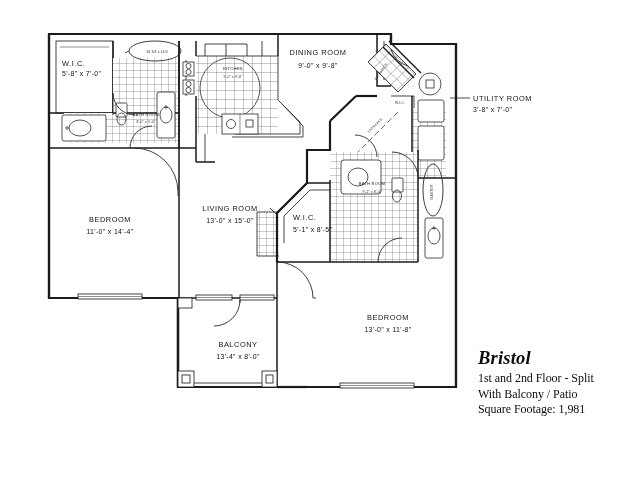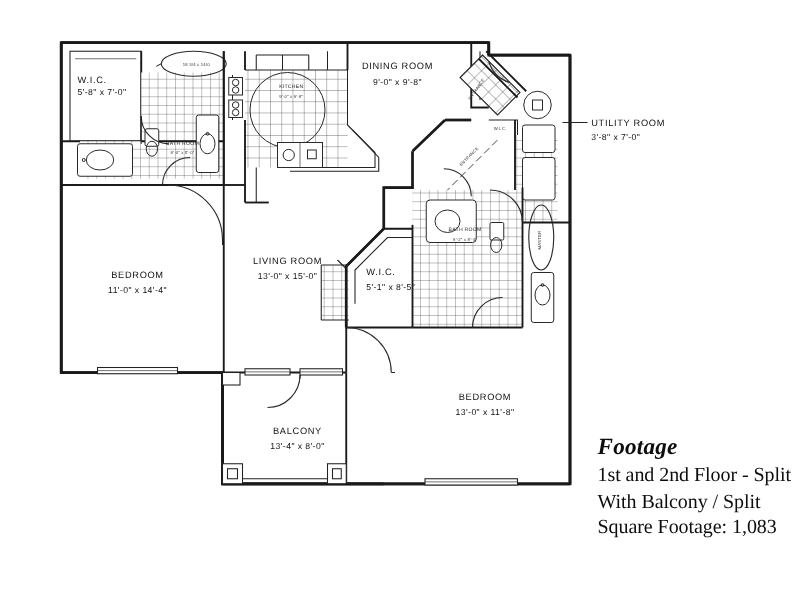--- a/index.html
+++ b/index.html
@@ -80,21 +80,21 @@
     font-family: "Liberation Serif", serif;
     font-style: italic;
     font-weight: 700;
     font-size: 18.5px;
     line-height: 1.05;
     margin-bottom: 3px;
     letter-spacing: 0.2px;
   }
   #caption .line {
     font-family: "Liberation Serif", serif;
-    font-size: 16px;
+    font-size: 12px;
     line-height: 1.27;
     letter-spacing: -0.05px;
     white-space: nowrap;
   }
 </style>
 </head>
 <body>
 
 <div id="floorplan-root">
 
@@ -375,19 +375,19 @@
     <path class="wall-thin" d="M 240 300 L 240 303"></path>
     <text class="rmlabel" x="238" y="347">BALCONY</text>
     <text class="rmdim" x="238" y="359">13'-4" x 8'-0"</text>
   </g>
 
   <path class="wall-thick" d="M 277 387 L 307 387"></path>
 
 </svg>
 
 <div id="caption">
-  <div class="title">Footage</div>
+  <div class="title">Bristol</div>
   <div class="line">1st and 2nd Floor - Split</div>
-  <div class="line">With Balcony / Split</div>
-  <div class="line">Square Footage:  1,083</div>
+  <div class="line">With Balcony / Patio</div>
+  <div class="line">Square Footage:  1,981</div>
 </div>
 
 </div>
 
 </body></html>

